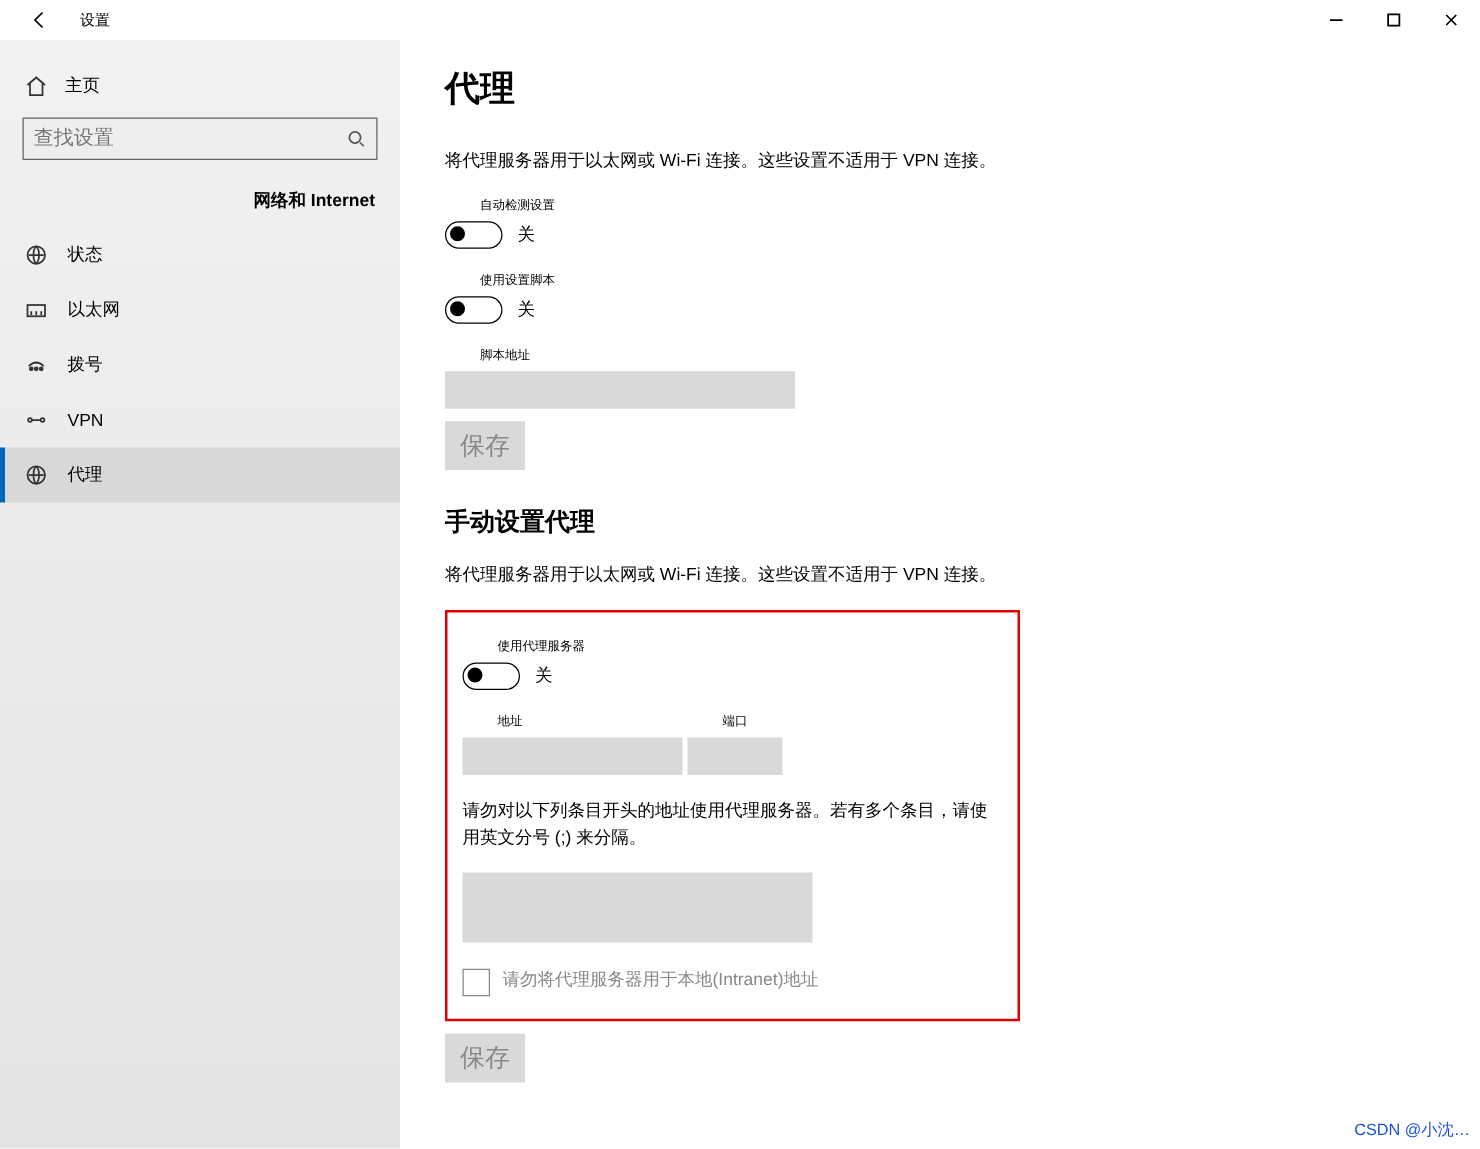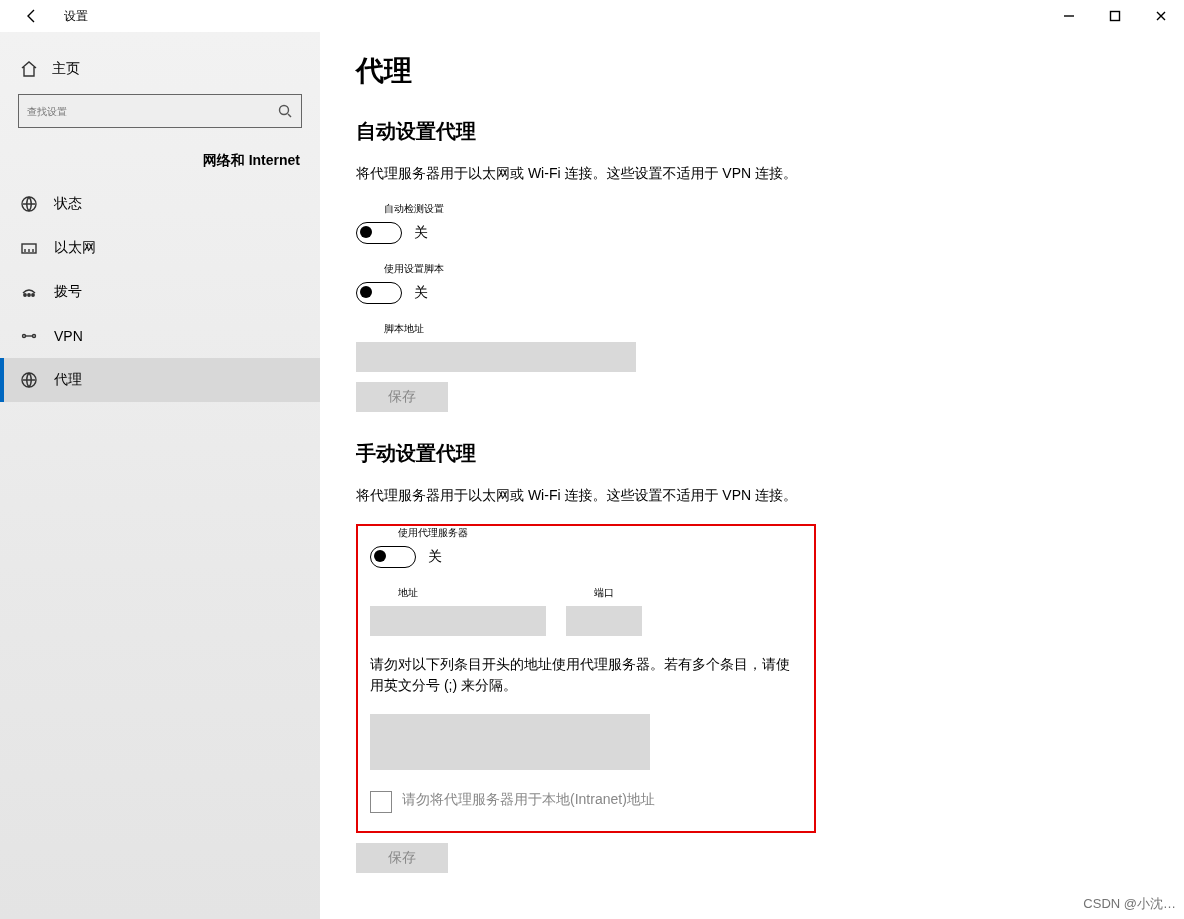--- a/index.html
+++ b/index.html
@@ -11,21 +11,21 @@
   .win-btn{width:46px;height:32px;display:flex;align-items:center;justify-content:center;color:#000;}
   .back-btn{width:32px;height:32px;display:flex;align-items:center;justify-content:center;}
   .app-title{font-size:12px;}
   
   .body{flex:1;display:flex;min-height:0;}
   .sidebar{width:320px;background:linear-gradient(#f2f2f2,#e9e9e9 60%,#e4e4e4);padding-top:20px;box-sizing:border-box;}
   .home-row{display:flex;align-items:center;gap:14px;padding:8px 20px;margin-bottom:8px;}
   .home-row .lbl{font-size:14px;}
   .search-wrap{margin:0 18px 20px 18px;}
   .search{position:relative;border:1px solid #666;background:#eeeeee;height:32px;display:flex;align-items:center;}
-  .search input{flex:1;border:none;background:transparent;outline:none;padding:0 8px;font-size:10px;color:#737373;font-family:Liberation Sans, sans-serif;}
+  .search input{flex:1;border:none;background:transparent;outline:none;padding:0 8px;font-size:16px;color:#737373;font-family:Liberation Mono, monospace;}
   .search .sicon{width:32px;display:flex;align-items:center;justify-content:center;color:#555;}
   .group-title{font-weight:600;font-size:14px;padding:4px 20px 12px 20px;text-align:right;}
   .nav{list-style:none;margin:0;padding:0;}
   .nav li{display:flex;align-items:center;gap:16px;height:44px;padding:0 20px;position:relative;}
   .nav li .lbl{font-size:14px;}
   .nav li.active{background:#d8d8d8;}
   .nav li.active::before{content:"";position:absolute;left:0;top:0;bottom:0;width:4px;background:#0067c0;}
   .icon{width:18px;height:18px;display:flex;align-items:center;justify-content:center;color:#333;}
   
   .content{flex:1;padding:20px 36px;overflow:auto;box-sizing:border-box;}
@@ -35,30 +35,30 @@
   .field-label{font-size:10px;margin-bottom:6px;margin-left:28px;}
   .toggle-row{display:flex;align-items:center;gap:12px;margin-bottom:18px;}
   .toggle{width:44px;height:20px;border:1px solid #000;border-radius:20px;position:relative;background:#fff;}
   .toggle .knob{position:absolute;left:3px;top:3px;width:12px;height:12px;border-radius:50%;background:#000;}
   .toggle-state{font-size:14px;}
   .text-input{background:#d9d9d9;border:none;height:30px;box-sizing:border-box;padding:4px 8px;font-family:inherit;font-size:14px;}
   .wide{width:280px;}
   .short{width:176px;}
   .tiny{width:76px;}
   .multi{width:280px;height:56px;resize:none;}
-  .btn{background:#d9d9d9;border:none;color:#888;padding:6px 32px;font-size:14px;font-family:Liberation Serif, serif;margin-top:10px;}
-  .row-inputs{display:flex;gap:20px;margin-bottom:18px;}
+  .btn{background:#d9d9d9;border:none;color:#888;padding:6px 12px;font-size:20px;font-family:Liberation Serif, serif;margin-top:10px;}
+  .row-inputs{display:flex;gap:4px;margin-bottom:18px;}
   .col{display:flex;flex-direction:column;}
   .chk-row{display:flex;align-items:flex-start;gap:10px;margin-top:18px;margin-bottom:4px;}
   .chk{width:20px;height:20px;border:1px solid #888;background:#fff;}
   .chk-label{color:#888;font-size:14px;}
-  .highlight-box{border:2px solid #e40000;padding:0 12px 14px 4px;margin-top:6px;width:460px;box-sizing:border-box;}
+  .highlight-box{border:2px solid #e40000;padding:20px 12px 14px 4px;margin-top:6px;width:460px;box-sizing:border-box;}
   .highlight-inner{padding-left:8px;}
   .spacer{height:28px;}
-  .watermark{position:absolute;right:8px;bottom:6px;font-size:13px;color:#737373;pointer-events:none;}
+  .watermark{position:absolute;right:8px;bottom:6px;font-size:13px;color:#1d4ed8;pointer-events:none;}
   
   svg{stroke:currentColor;fill:none;stroke-width:1.4;}
 </style>
 </head>
 <body>
 <div class="window">
 
   <div class="titlebar">
     <div class="titlebar-left">
       <div class="back-btn">
@@ -159,21 +159,20 @@
             </span>
           <span class="lbl">代理</span>
         </li>
       </ul>
     </div>
 
     <div class="content">
       <h1 class="page-title">代理</h1>
 
       
-      <h2 class="section">自动设置代理</h2>
       <p class="desc">将代理服务器用于以太网或 Wi-Fi 连接。这些设置不适用于 VPN 连接。</p>
 
       <div class="field-label">自动检测设置</div>
       <div class="toggle-row">
         <div class="toggle">
             <div class="knob"></div>
           </div>
         <div class="toggle-state">关</div>
       </div>
 

